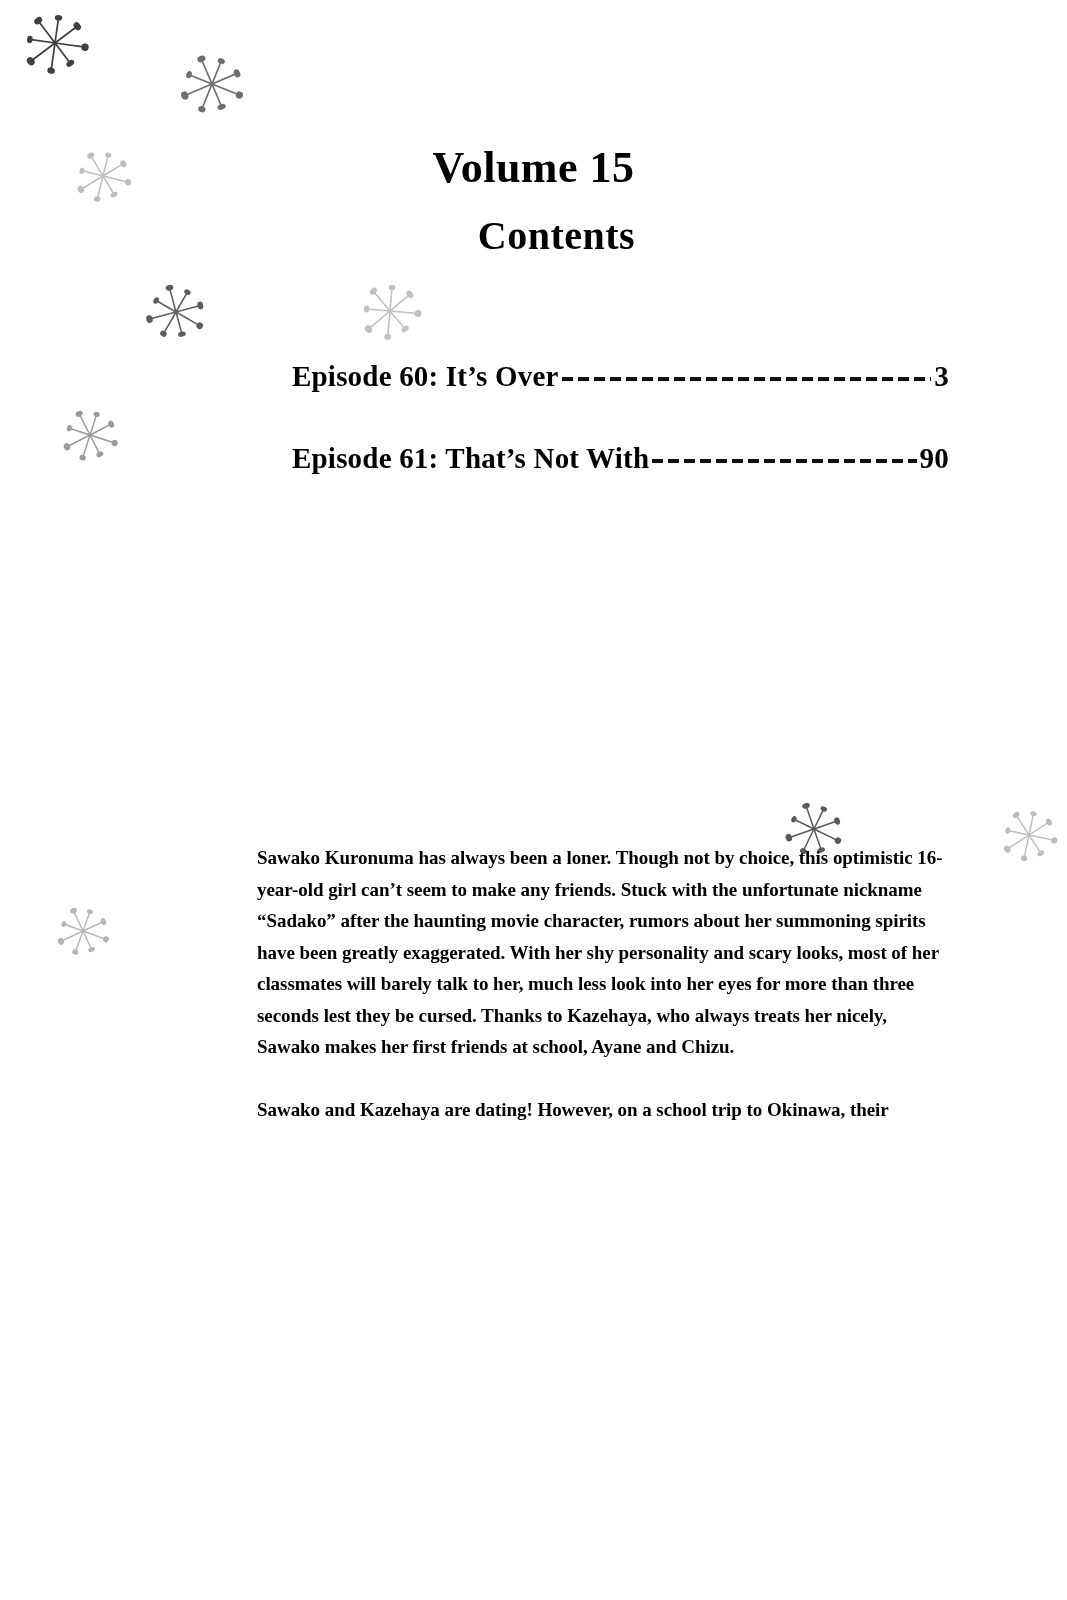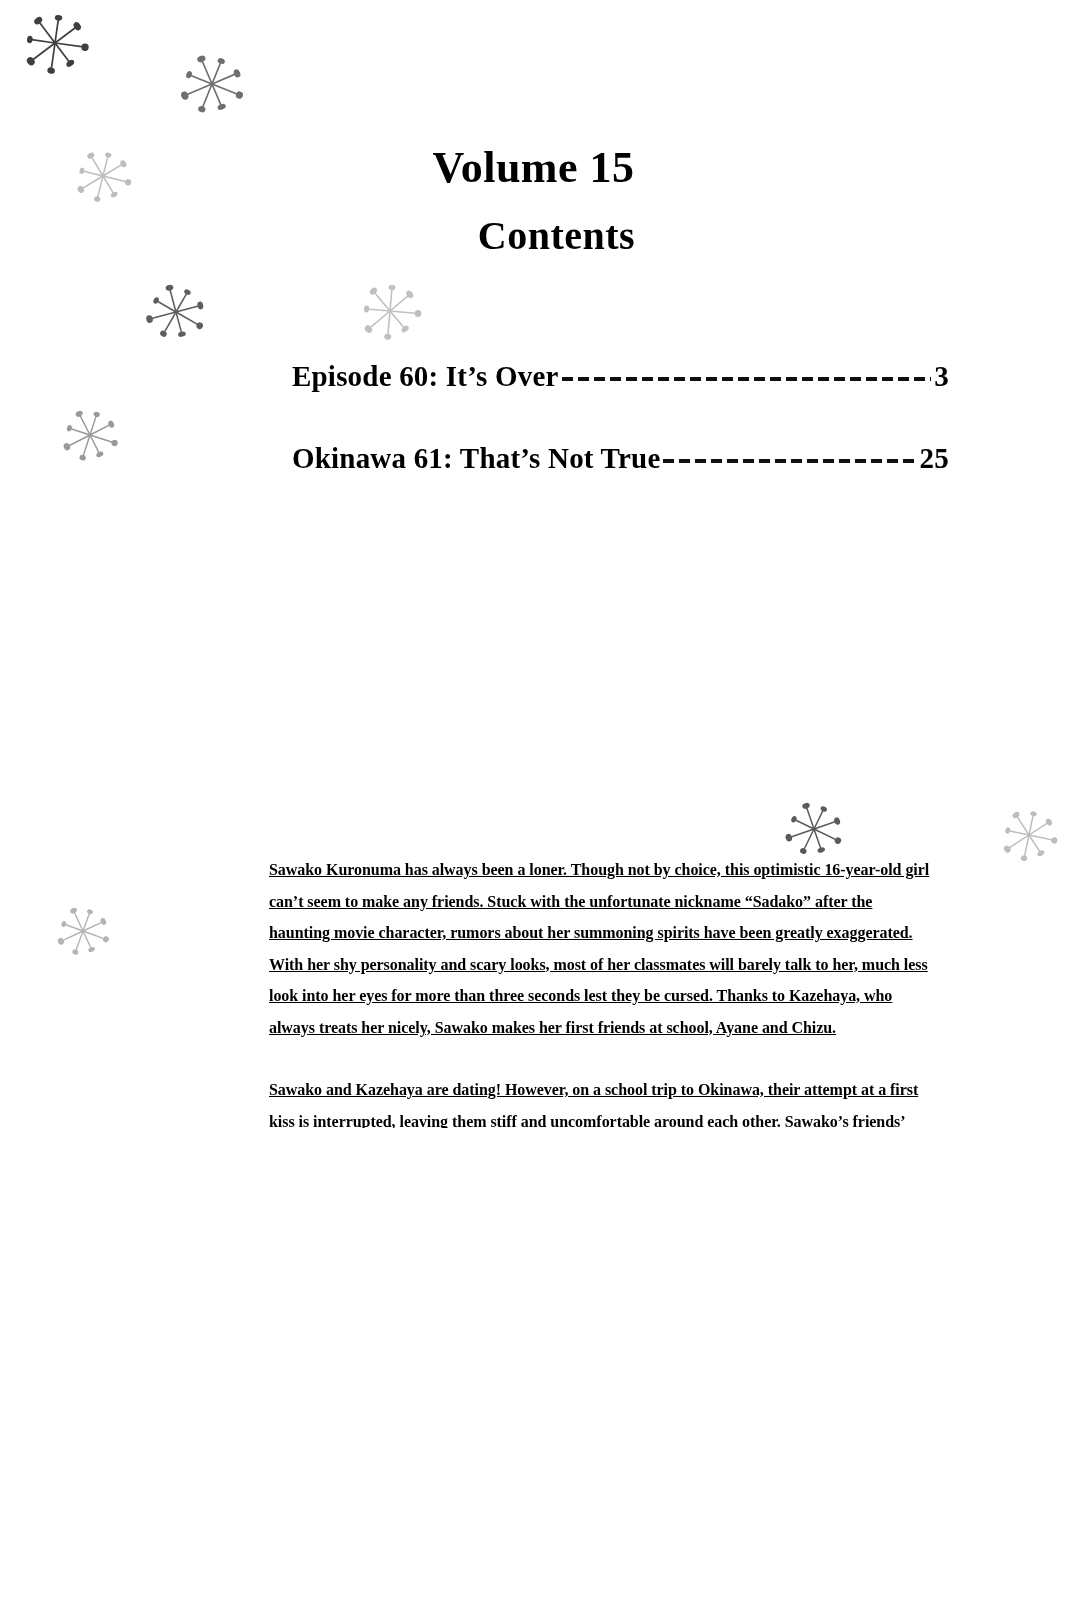--- a/index.html
+++ b/index.html
@@ -115,26 +115,25 @@
     top: 838px;
     width: 700px;
   }
   .story-heading {
     font-size: 25px;
     font-weight: bold;
     letter-spacing: 0.2px;
     margin: 0 0 14px 0;
   }
   .story-par {
-    font-size: 16px;
+    font-size: 19px;
     font-weight: bold;
     line-height: 31.5px;
     letter-spacing: -0.05px;
-    margin: 16px;
-    text-decoration: underline;
+    margin: 4px;
   }
   .story-par + .story-par {
     margin-top: 31px;
   }
 </style>
 </head>
 <body>
 
 <div id="page">
 
@@ -418,23 +417,23 @@
       <h2 class="contents-title">Contents</h2>
     </div>
 
     <div id="toc">
         <div class="toc-row">
           <span class="toc-label">Episode 60: It’s Over</span>
           <span class="toc-leader"></span>
           <span class="toc-page">3</span>
         </div>
         <div class="toc-row">
-          <span class="toc-label">Okinawa 61: That’s Not True</span>
+          <span class="toc-label">Episode 61: That’s Not With</span>
           <span class="toc-leader"></span>
-          <span class="toc-page">25</span>
+          <span class="toc-page">90</span>
         </div>
       </div>
 
     <div id="story">
       <div id="story-body">
           <p class="story-par">Sawako Kuronuma has always been a loner. Though not by choice, this optimistic 16-year-old girl can’t seem to make any friends. Stuck with the unfortunate nickname “Sadako” after the haunting movie character, rumors about her summoning spirits have been greatly exaggerated. With her shy personality and scary looks, most of her classmates will barely talk to her, much less look into her eyes for more than three seconds lest they be cursed. Thanks to Kazehaya, who always treats her nicely, Sawako makes her first friends at school, Ayane and Chizu.</p>
           <p class="story-par">Sawako and Kazehaya are dating! However, on a school trip to Okinawa, their attempt at a first kiss is interrupted, leaving them stiff and uncomfortable around each other. Sawako’s friends’ relationships are changing too. Ryu finally confesses his long-held feelings to Chizu, who can’t handle the thought of their sibling-like relationship being redefined. Meanwhile, Kento gently comforts Ayane after an ugly breakup with a no-good boy, but she’s still not convinced he has her best interests in mind. With winter on its way, are Sawako and her friends’ romantic relationships doomed to go cold?</p>
         </div>
     </div>
 

